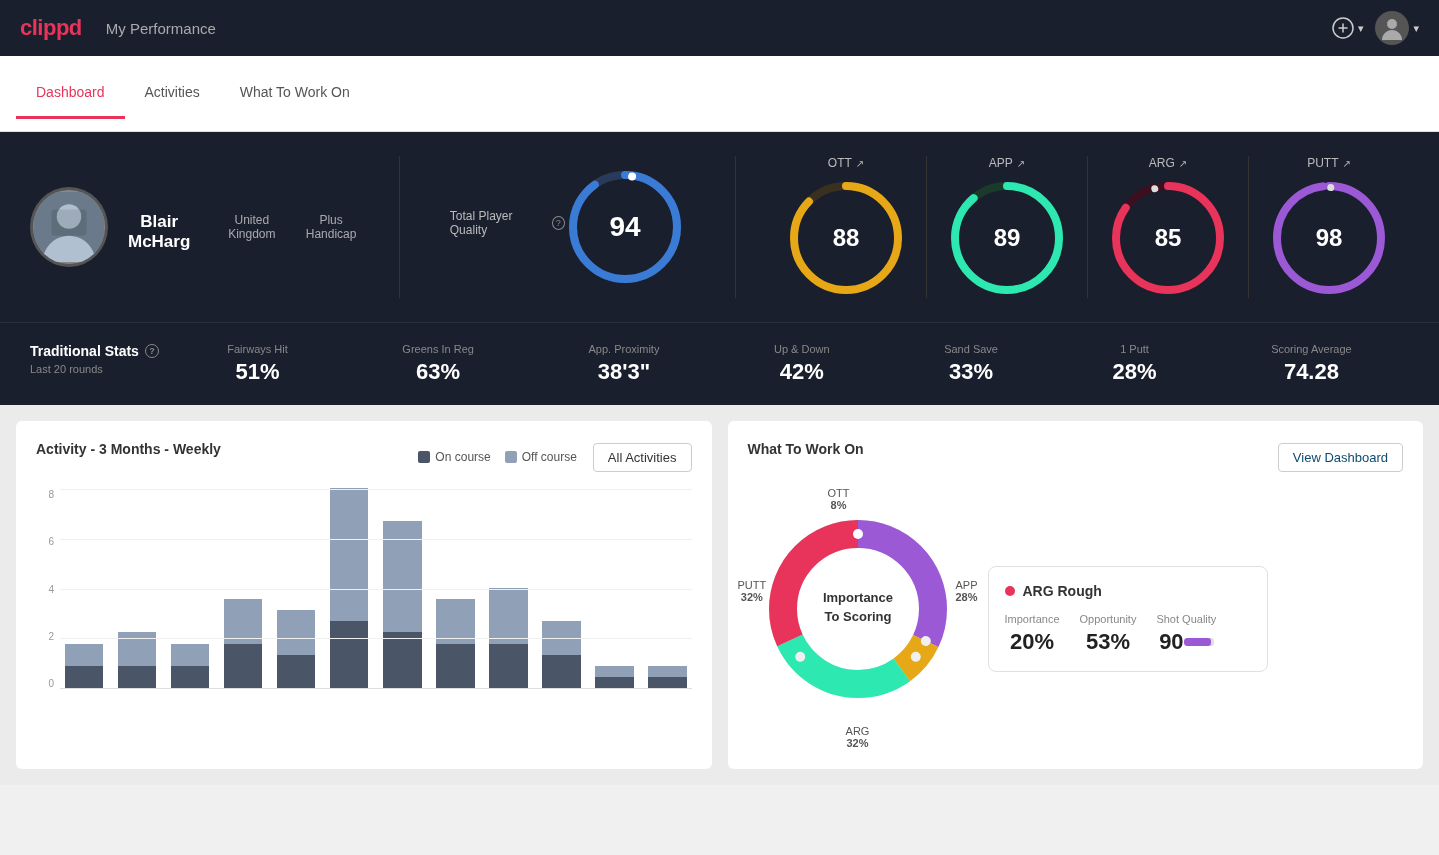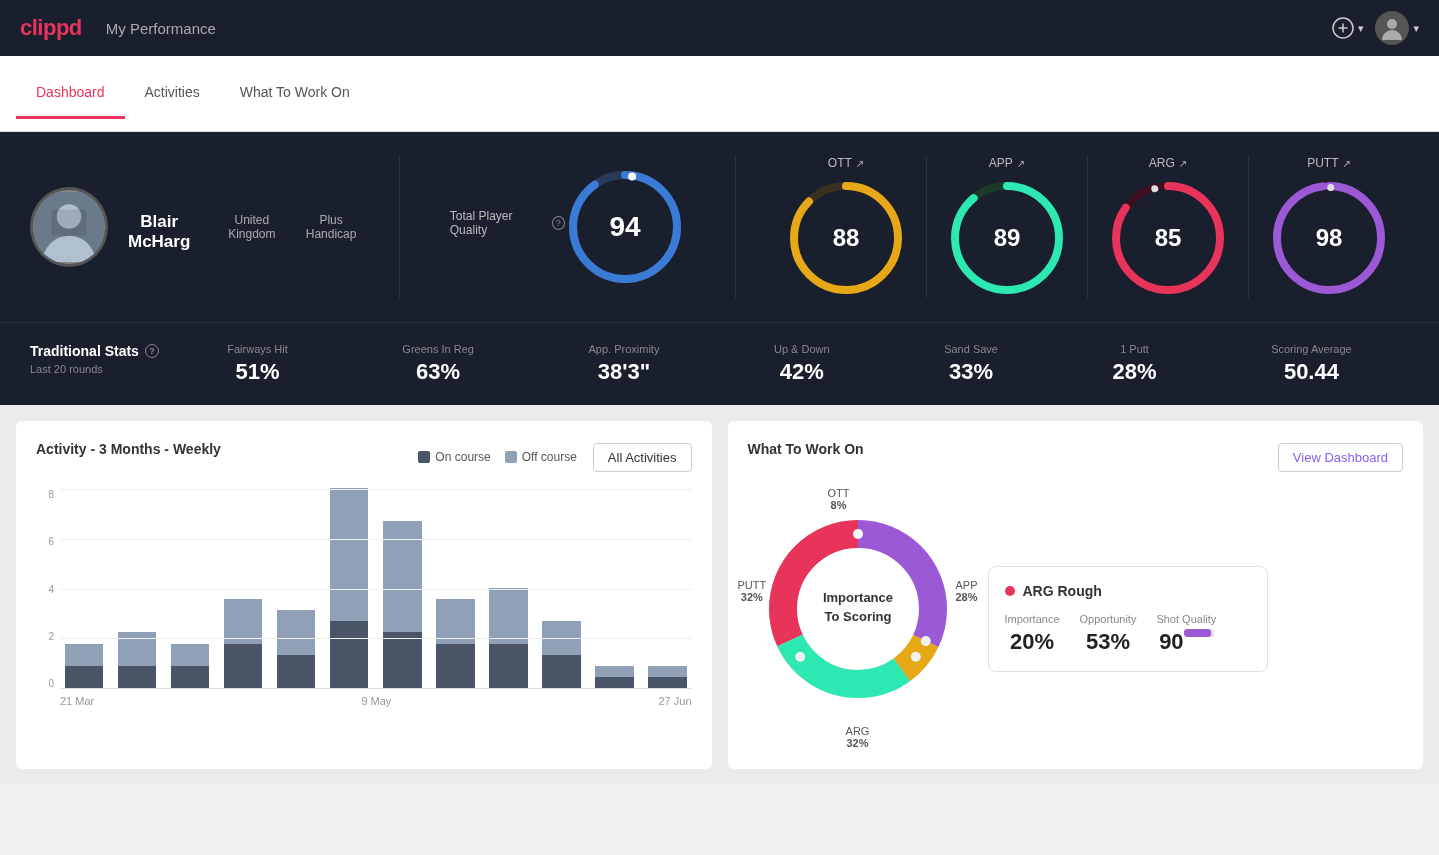--- a/index.html
+++ b/index.html
@@ -252,21 +252,21 @@
       align-items: center;
       margin-bottom: 16px;
     }
     .view-dashboard-btn {
       border: 1px solid #ccc;
       background: #fff;
       padding: 6px 14px;
       font-size: 13px;
       cursor: pointer;
       border-radius: 4px;
-      color: #8b5cf6;
+      color: #0c4a6e;
     }
     .wtw-content {
       display: flex;
       align-items: center;
       gap: 20px;
     }
 
     
     .argh-card {
       background: #fff;
@@ -473,21 +473,21 @@
     <div class="trad-stat">
       <div class="trad-stat-name">Sand Save</div>
       <div class="trad-stat-value">33%</div>
     </div>
     <div class="trad-stat">
       <div class="trad-stat-name">1 Putt</div>
       <div class="trad-stat-value">28%</div>
     </div>
     <div class="trad-stat">
       <div class="trad-stat-name">Scoring Average</div>
-      <div class="trad-stat-value">50.44</div>
+      <div class="trad-stat-value">74.28</div>
     </div>
   </div>
 </div>
 
 <div class="bottom-section">
 
   <div class="panel">
     <div class="chart-header">
       <div class="panel-title">Activity - 3 Months - Weekly</div>
       <div style="display:flex;align-items:center;gap:16px;">
@@ -593,25 +593,20 @@
               </div>
               <div style="display: flex; flex-direction: column; align-items: center; flex: 1 1 0%; align-self: flex-end;">
                 <div style="display: flex; flex-direction: column; width: 80%;">
                   <div style="height: 11px; background: rgb(144, 160, 183); min-height: 2px;"></div>
                   <div style="height: 11px; background: rgb(74, 85, 104); min-height: 2px;"></div>
                 </div>
               </div>
             </div>
         </div>
 
-        <div style="display:flex;justify-content:space-between;padding-left:24px;margin-top:6px;font-size:11px;color:#999;">
-          <span>21 Mar</span>
-          <span>9 May</span>
-          <span>27 Jun</span>
-        </div>
       </div>
     </div>
   </div>
 
   <div class="panel">
     <div class="wtw-header">
       <div class="panel-title">What To Work On</div>
       <button class="view-dashboard-btn">View Dashboard</button>
     </div>
 
@@ -672,21 +667,21 @@
           <div class="argh-metric">
             <div class="argh-metric-label">Importance</div>
             <div class="argh-metric-value">20%</div>
           </div>
           <div class="argh-metric">
             <div class="argh-metric-label">Opportunity</div>
             <div class="argh-metric-value">53%</div>
           </div>
           <div class="argh-metric">
             <div class="argh-metric-label">Shot Quality</div>
-            <div style="display:flex;gap:0;">
+            <div style="display:flex;align-items:center;gap:0;">
               <div class="argh-metric-value">90</div>
               <div style="width:30px;height:8px;background:#e0e0e0;border-radius:3px;overflow:hidden;">
                 <div style="width:90%;height:100%;background:#9b59d6;border-radius:3px;"></div>
               </div>
             </div>
           </div>
         </div>
       </div>
     </div>
   </div>

